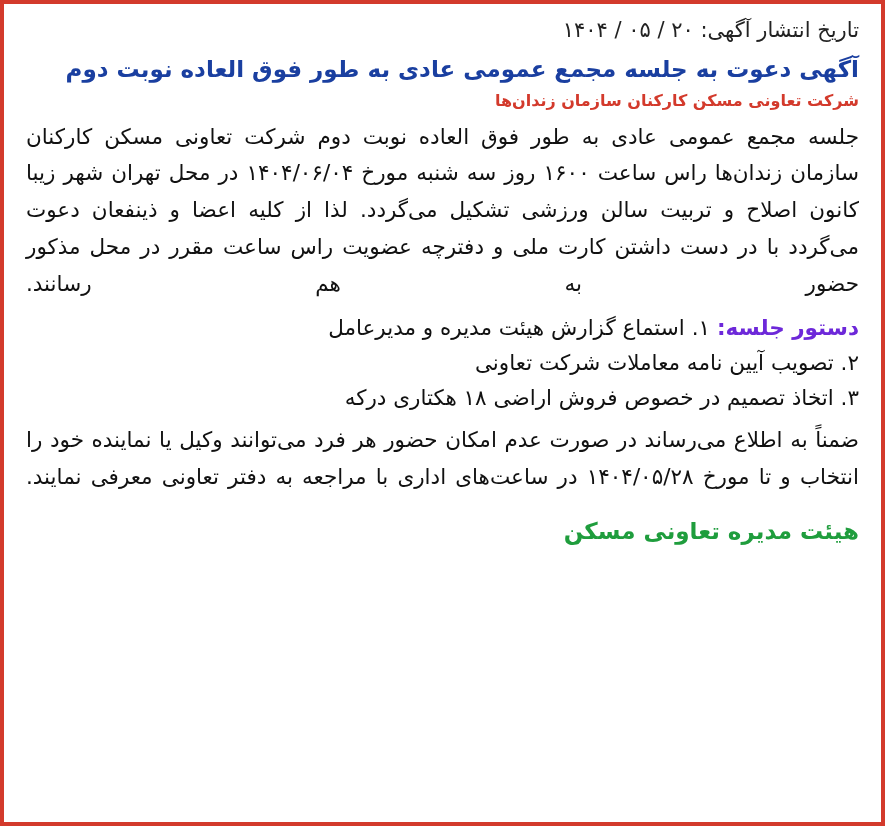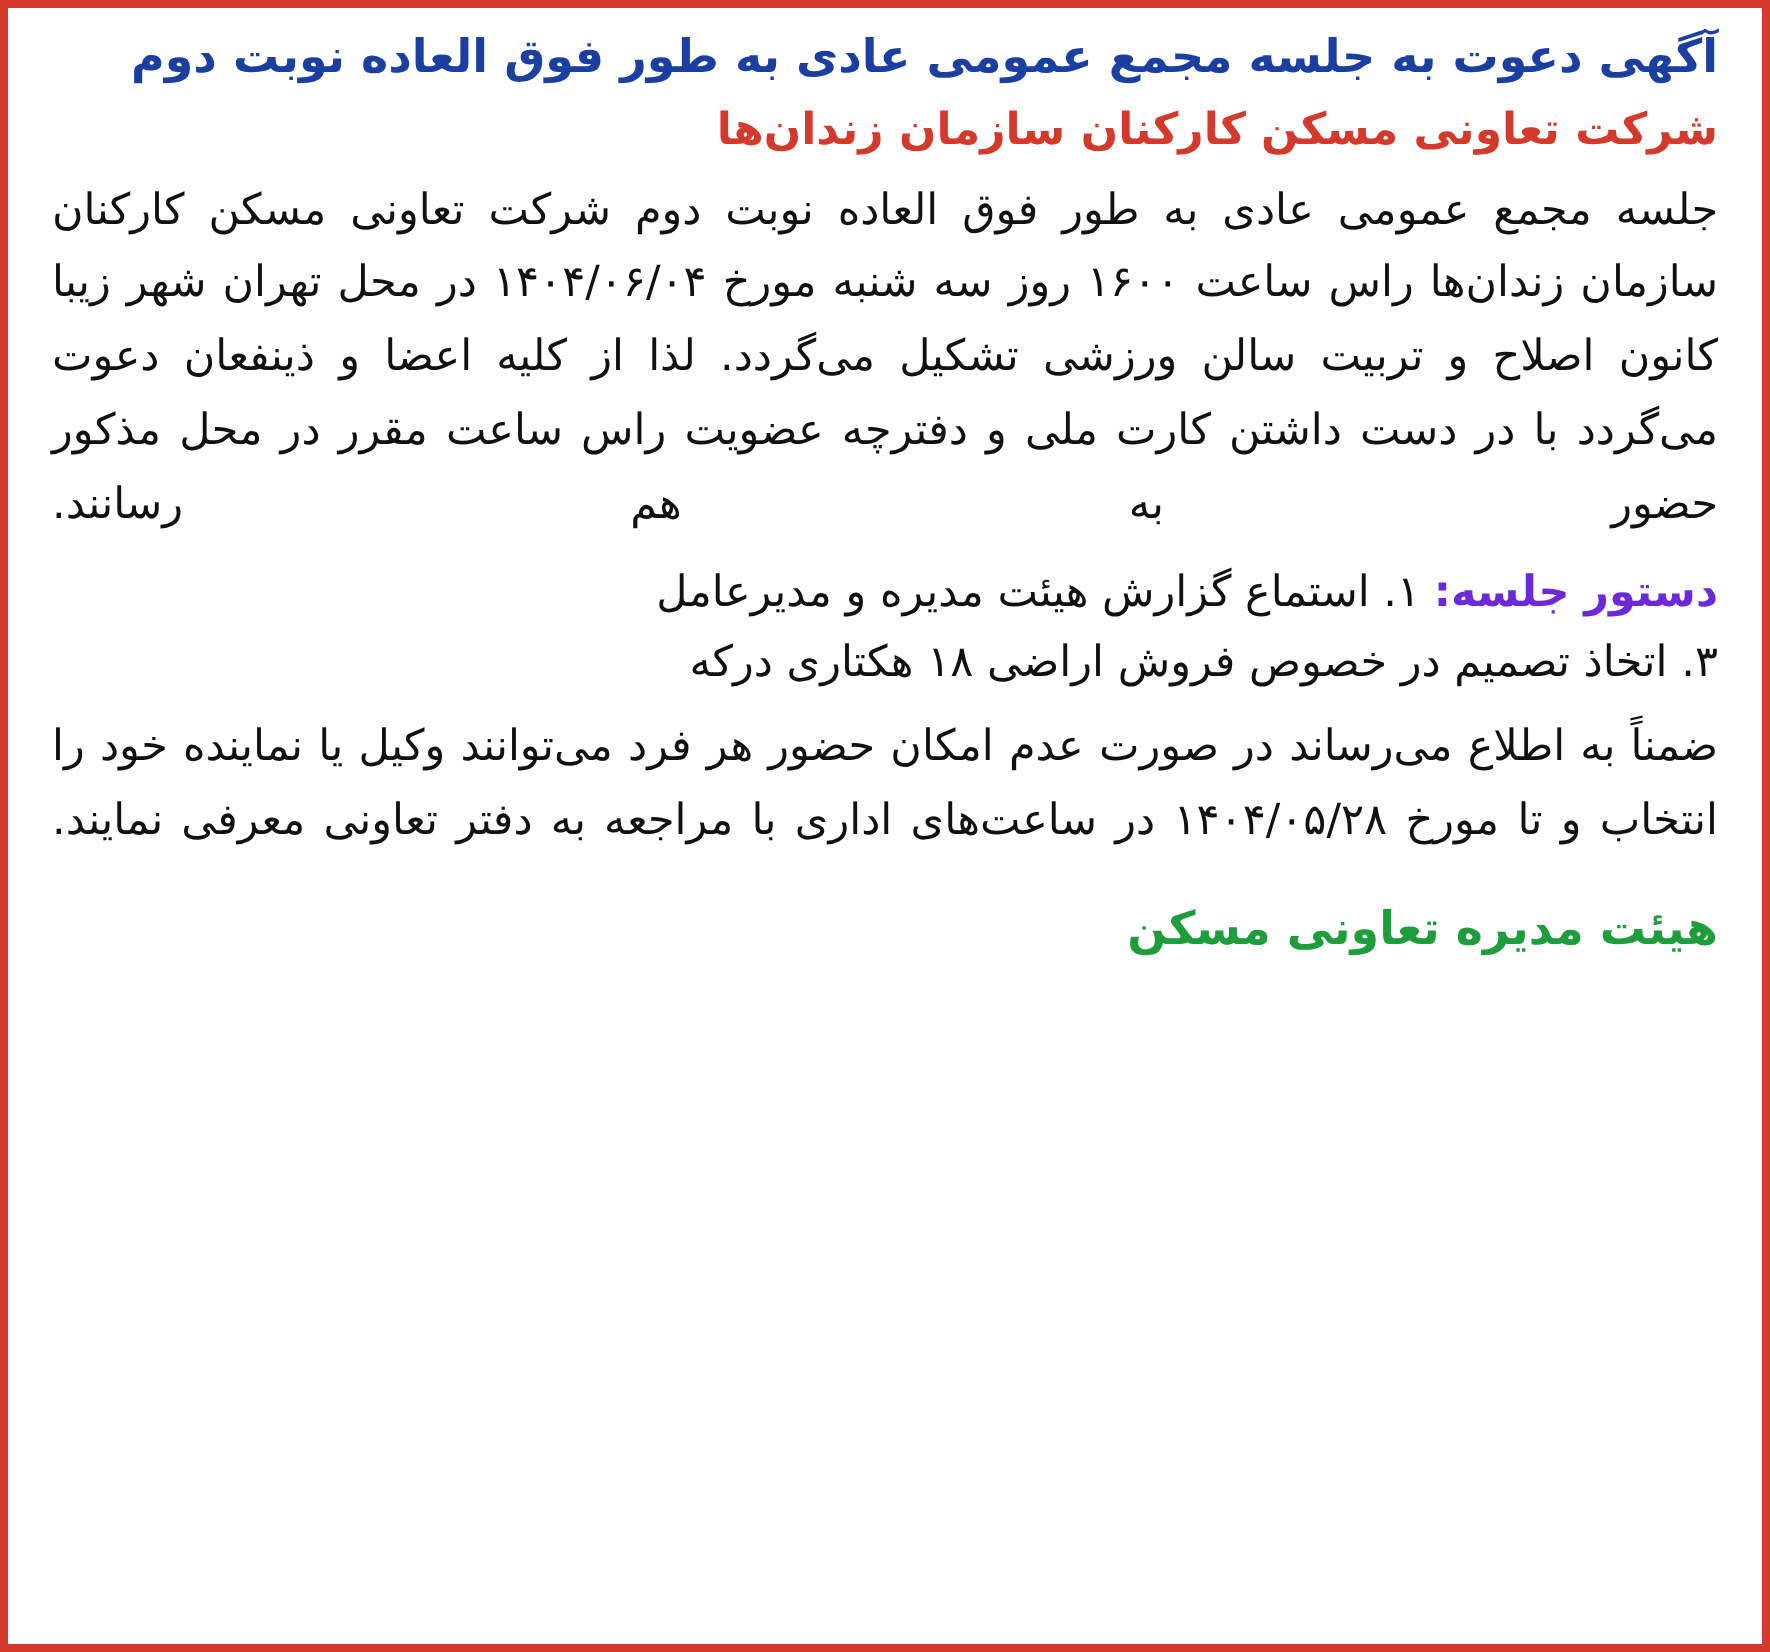--- a/index.html
+++ b/index.html
@@ -41,21 +41,21 @@
   }
   .title-1 {
     color: #1a3fa0;
     font-size: 23px;
     font-weight: bold;
     line-height: 1.5;
     margin-bottom: 2px;
   }
   .title-2 {
     color: #d33a2c;
-    font-size: 22px;
+    font-size: 16px;
     font-weight: bold;
     line-height: 1.5;
     margin-bottom: 2px;
   }
   .title-3 {
     color: #1f9d3d;
     font-size: 23px;
     font-weight: bold;
     line-height: 1.5;
   }
@@ -93,34 +93,36 @@
     margin-top: 10px;
     padding-left: 4px;
   }
 </style>
 </head>
 <body>
 
 <div class="page">
   <div class="inner">
 
+    <div class="pub-date">تاریخ انتشار آگهی: ۲۰ / ۰۵ / ۱۴۰۴</div>
 
     <div class="title-block">
       <div class="title-1">آگهی دعوت به جلسه مجمع عمومی عادی به طور فوق العاده نوبت دوم</div>
       <div class="title-2">شرکت تعاونی مسکن کارکنان سازمان زندان‌ها</div>
     </div>
 
     <p class="para justify-stretch">جلسه مجمع عمومی عادی به طور فوق العاده نوبت دوم شرکت تعاونی مسکن کارکنان سازمان زندان‌ها راس ساعت ۱۶۰۰ روز سه شنبه مورخ ۱۴۰۴/۰۶/۰۴ در محل تهران شهر زیبا کانون اصلاح و تربیت سالن ورزشی تشکیل می‌گردد. لذا از کلیه اعضا و ذینفعان دعوت می‌گردد با در دست داشتن کارت ملی و دفترچه عضویت راس ساعت مقرر در محل مذکور حضور به هم رسانند.</p>
 
     <div class="spacer-sm"></div>
 
     <div class="agenda-line">
       <span class="agenda-label">دستور جلسه:</span>
       <span>۱. استماع گزارش هیئت مدیره و مدیرعامل</span>
     </div>
+    <div class="agenda-line">۲. تصویب آیین نامه معاملات شرکت تعاونی</div>
     <div class="agenda-line">۳. اتخاذ تصمیم در خصوص فروش اراضی ۱۸ هکتاری درکه</div>
 
     <div class="spacer-sm"></div>
 
     <p class="para justify-stretch">ضمناً به اطلاع می‌رساند در صورت عدم امکان حضور هر فرد می‌توانند وکیل یا نماینده خود را انتخاب و تا مورخ ۱۴۰۴/۰۵/۲۸ در ساعت‌های اداری با مراجعه به دفتر تعاونی معرفی نمایند.</p>
 
     <div class="spacer-md"></div>
 
 
     <div class="signature">هیئت مدیره تعاونی مسکن</div>

